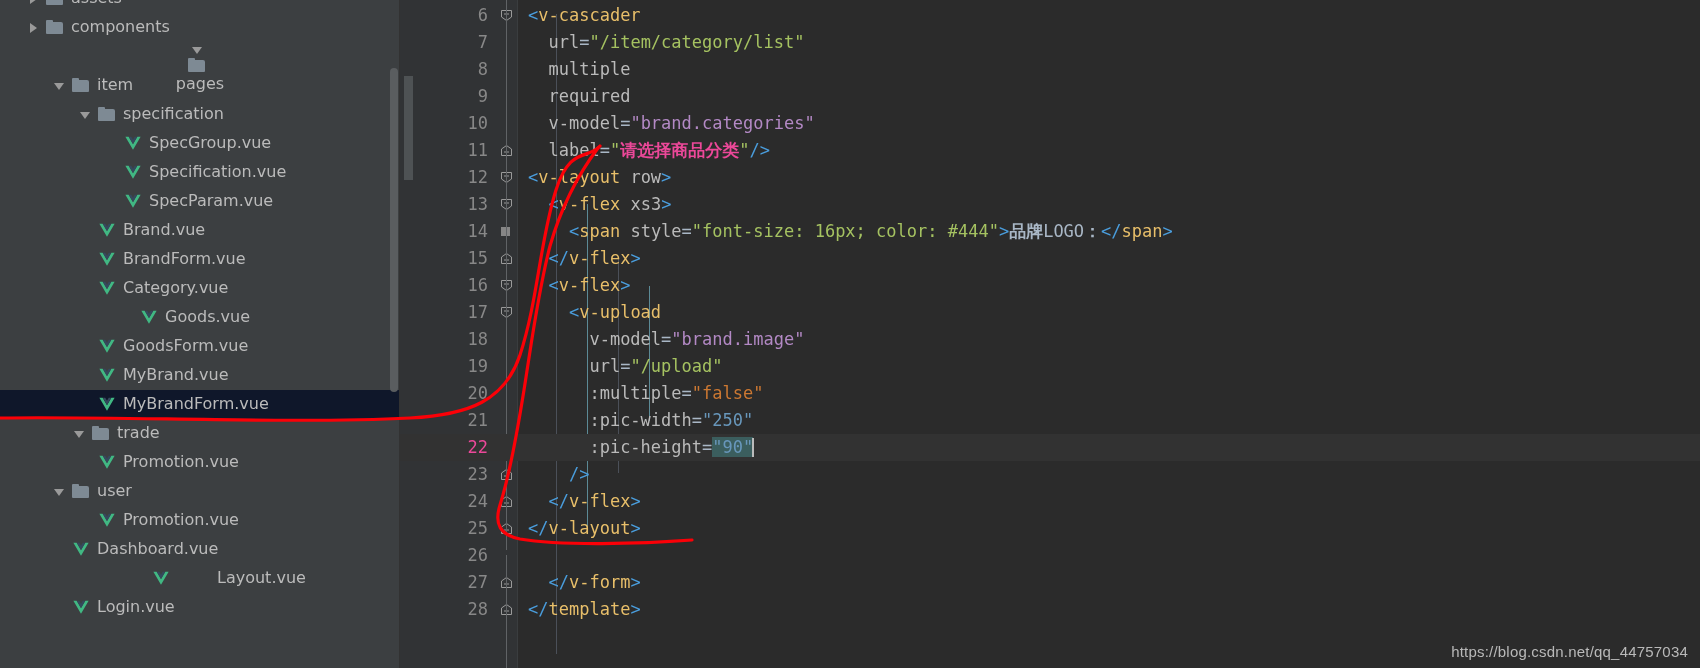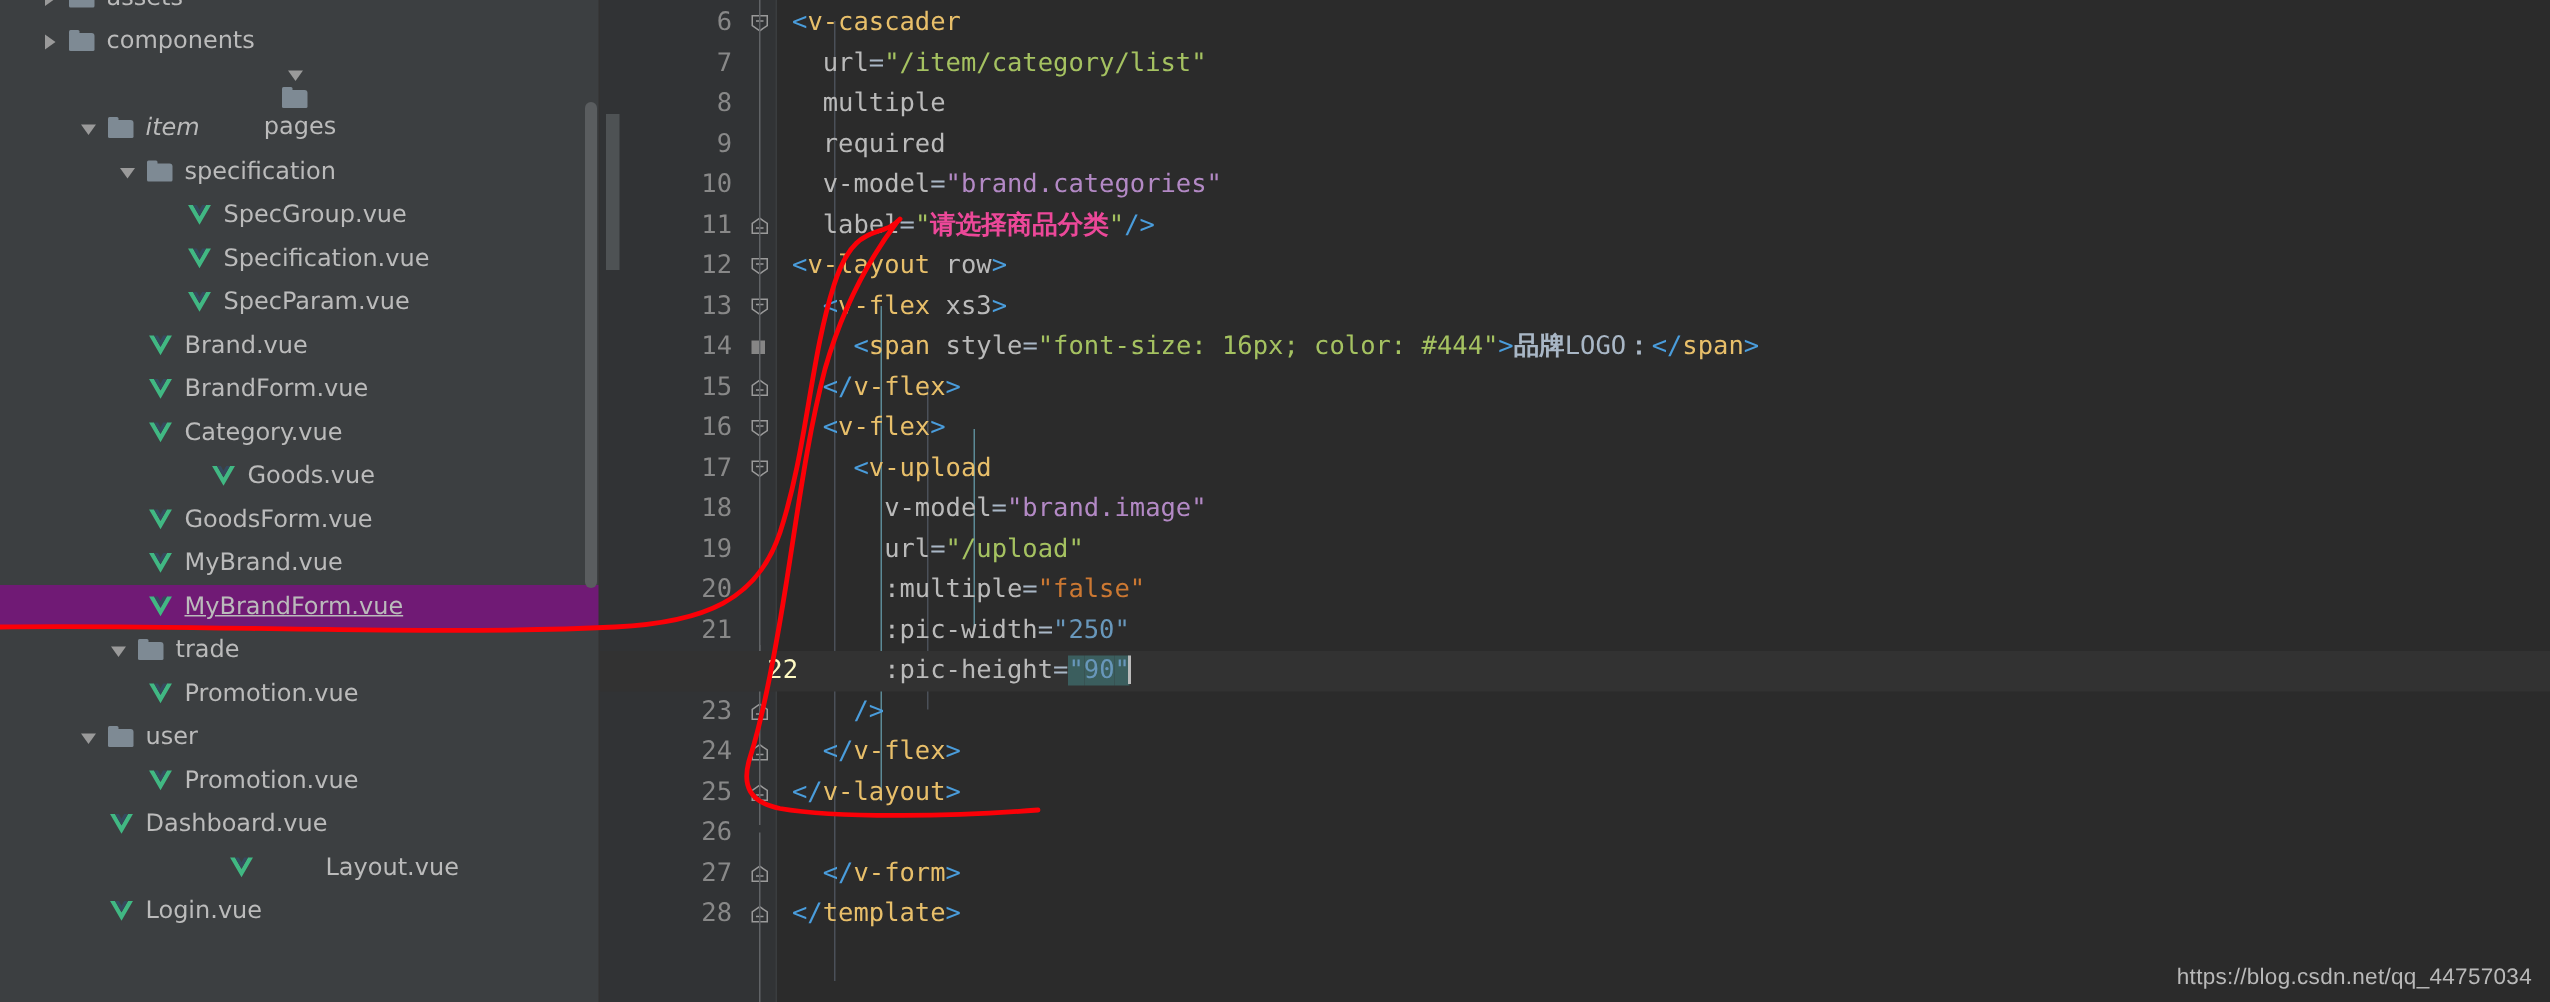--- a/index.html
+++ b/index.html
@@ -21,21 +21,21 @@
   }
   .tree-row {
     height: 29px;
     display: flex;
     align-items: center;
     font-size: 16px;
     color: #bbbbbb;
     white-space: nowrap;
     position: relative;
   }
-  .tree-row.selected { background: #701a75; text-decoration: underline; }
+  .tree-row.selected { background: #0f172a; }
   .tree-indent { display: inline-block; flex: 0 0 auto; }
   .arrow {
     width: 16px; height: 16px;
     flex: 0 0 16px;
     position: relative;
     margin-right: 4px;
   }
   .arrow.collapsed::after {
     content: "";
     position: absolute; left: 4px; top: 3px;
@@ -129,21 +129,21 @@
   }
   .code-line.current { background: #323232; }
   .lineno {
     position: absolute;
     left: 0; width: 88px;
     text-align: right;
     color: #888888;
     font-family: "DejaVu Sans Mono", monospace;
     font-size: 17px;
   }
-  .lineno.active { color: #fef9c3; margin-left: 44px; }
+  .lineno.active { color: #ec4899; }
   .code-text {
     position: absolute;
     left: 128px;
     color: #a9b7c6;
   }
   
   .fold {
     position: absolute;
     left: 100px;
     width: 13px; height: 13px;
@@ -227,21 +227,21 @@
           <span class="arrow collapsed"></span>
           <span class="folder-icon"></span>
           <span class="tree-label">components</span>
         </div>
         <div class="tree-row" style="position: absolute; top: 42px; left: 0px; width: 400px; flex-direction: column;">
           <span class="tree-indent" style="width: 26px;"></span>
           <span class="arrow expanded"></span>
           <span class="folder-icon"></span>
           <span class="tree-label">pages</span>
         </div>
-        <div class="tree-row" style="position: absolute; top: 71px; left: 0px; width: 400px; font-style: italic;">
+        <div class="tree-row" style="position: absolute; top: 71px; left: 0px; width: 400px;">
           <span class="tree-indent" style="width: 52px;"></span>
           <span class="arrow expanded"></span>
           <span class="folder-icon"></span>
           <span class="tree-label">item</span>
         </div>
         <div class="tree-row" style="position: absolute; top: 100px; left: 0px; width: 400px;">
           <span class="tree-indent" style="width: 78px;"></span>
           <span class="arrow expanded"></span>
           <span class="folder-icon"></span>
           <span class="tree-label">specification</span>

